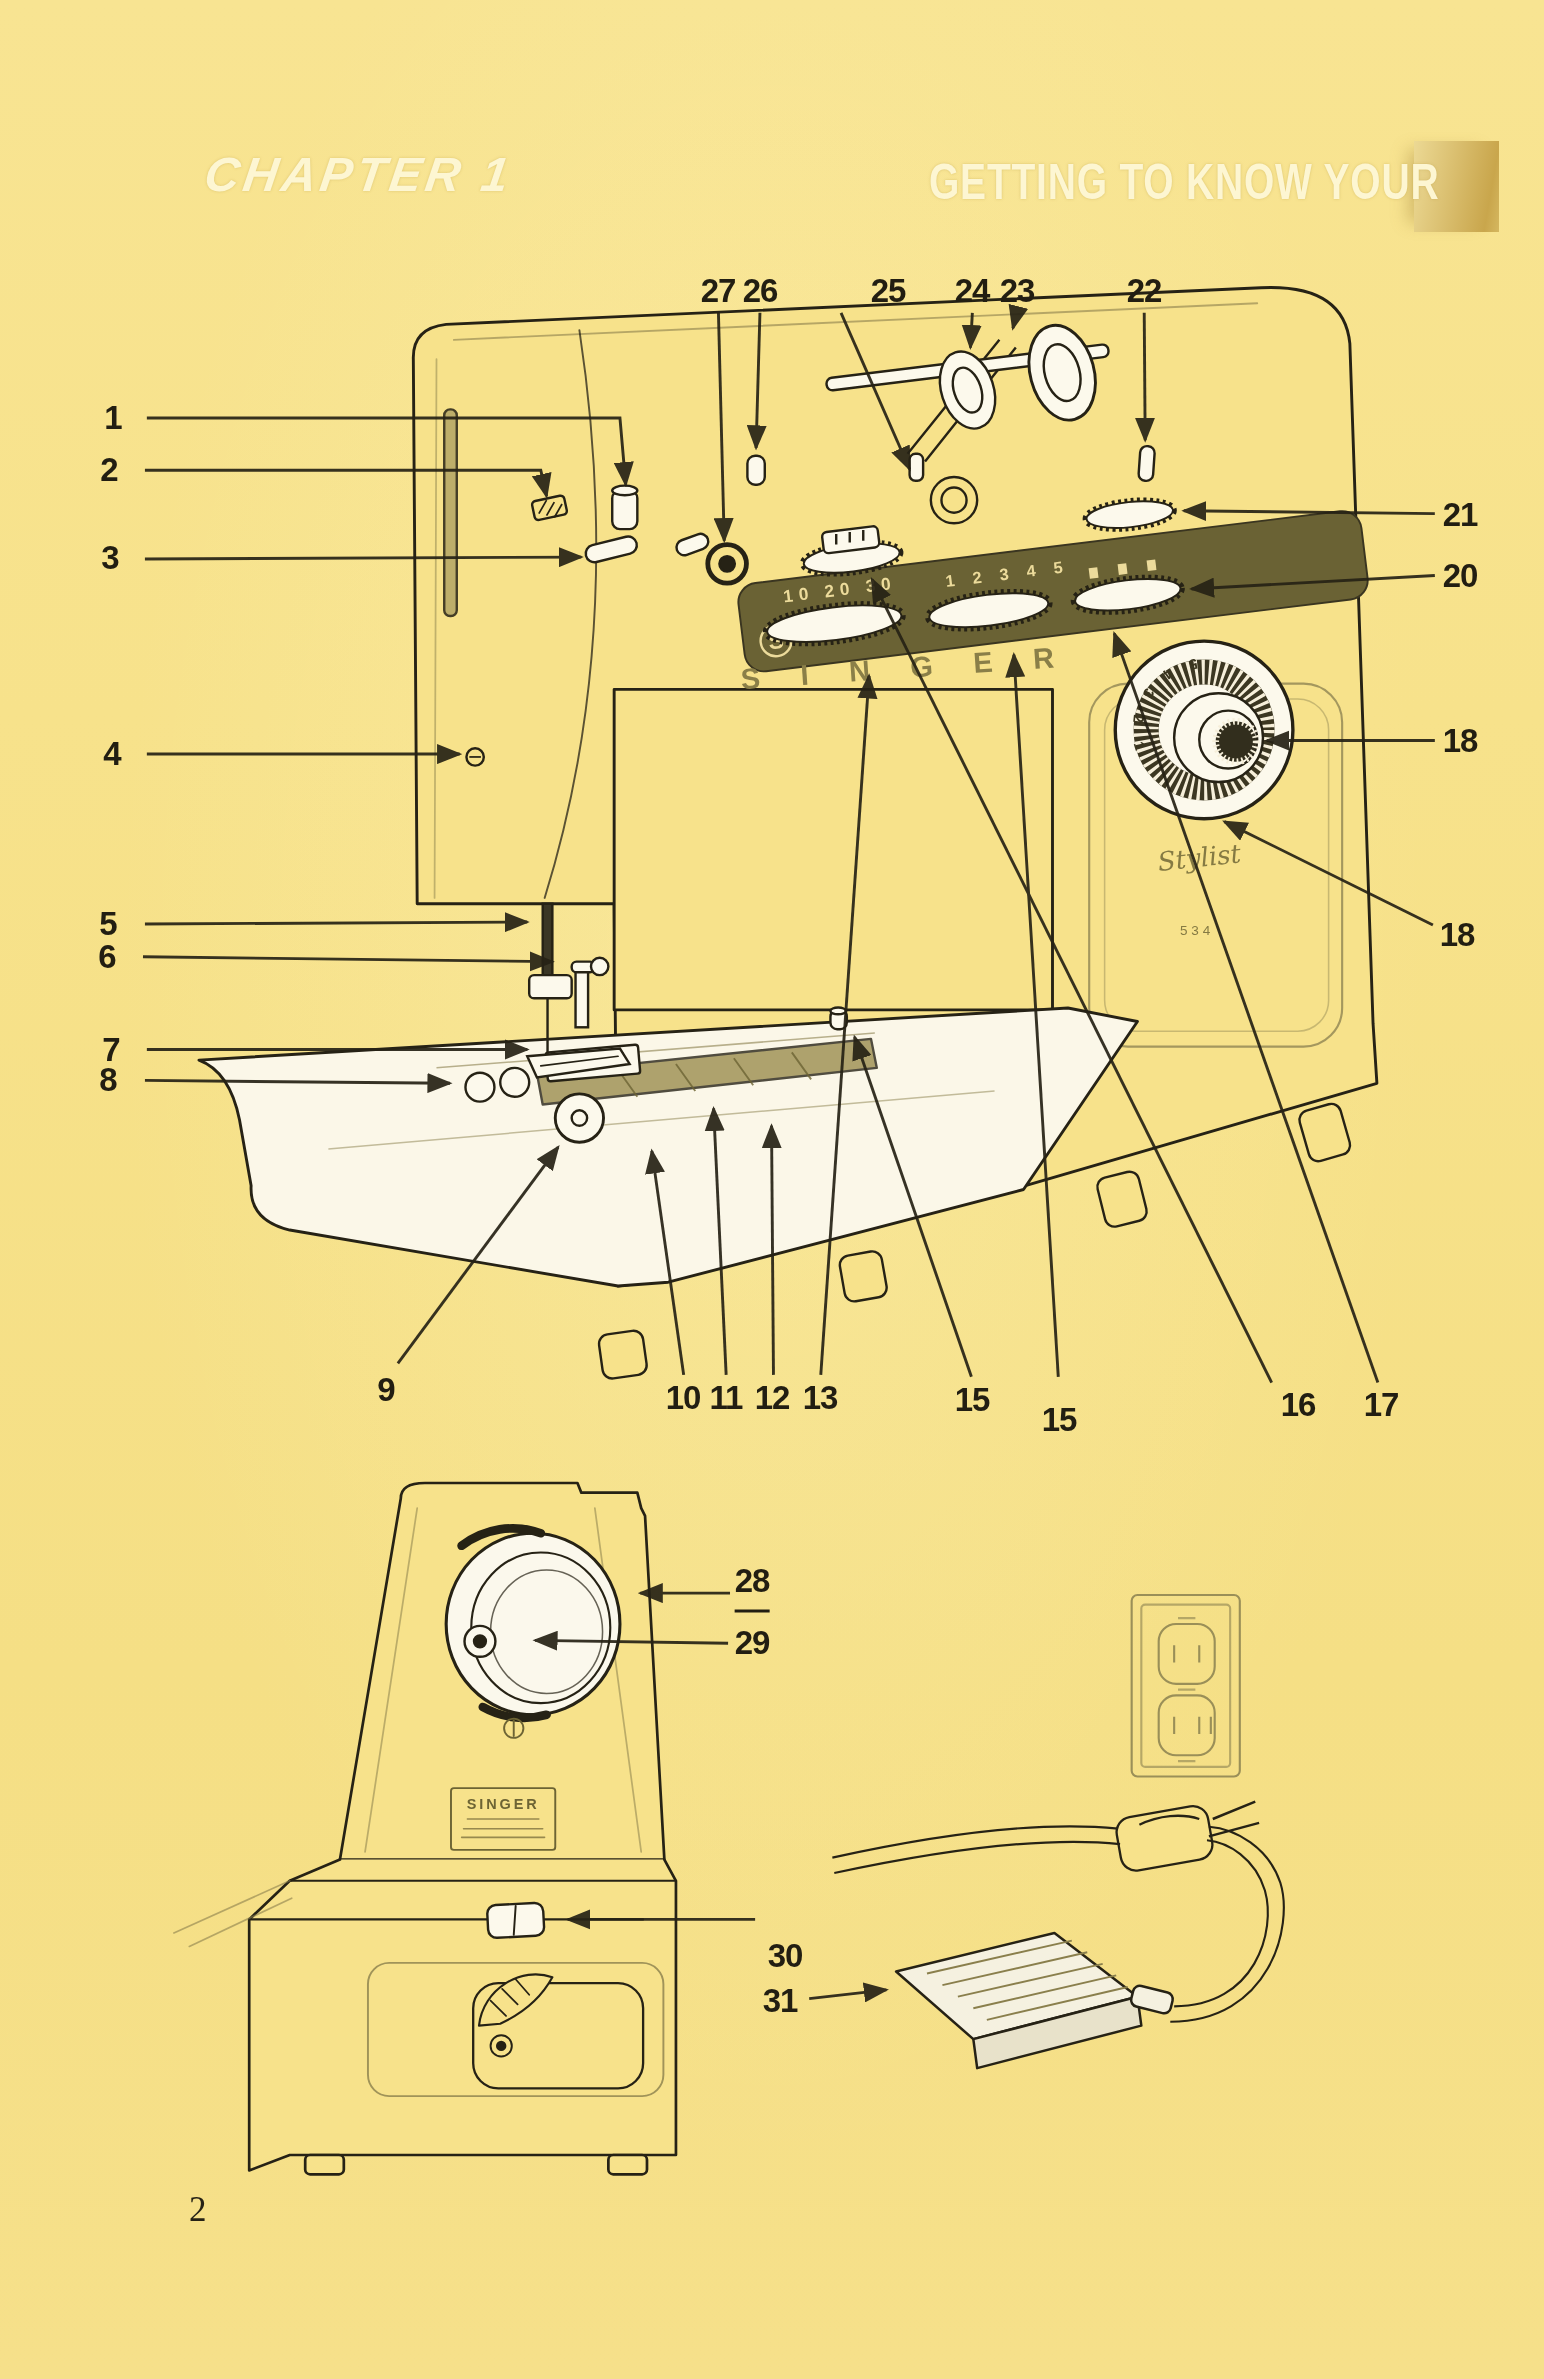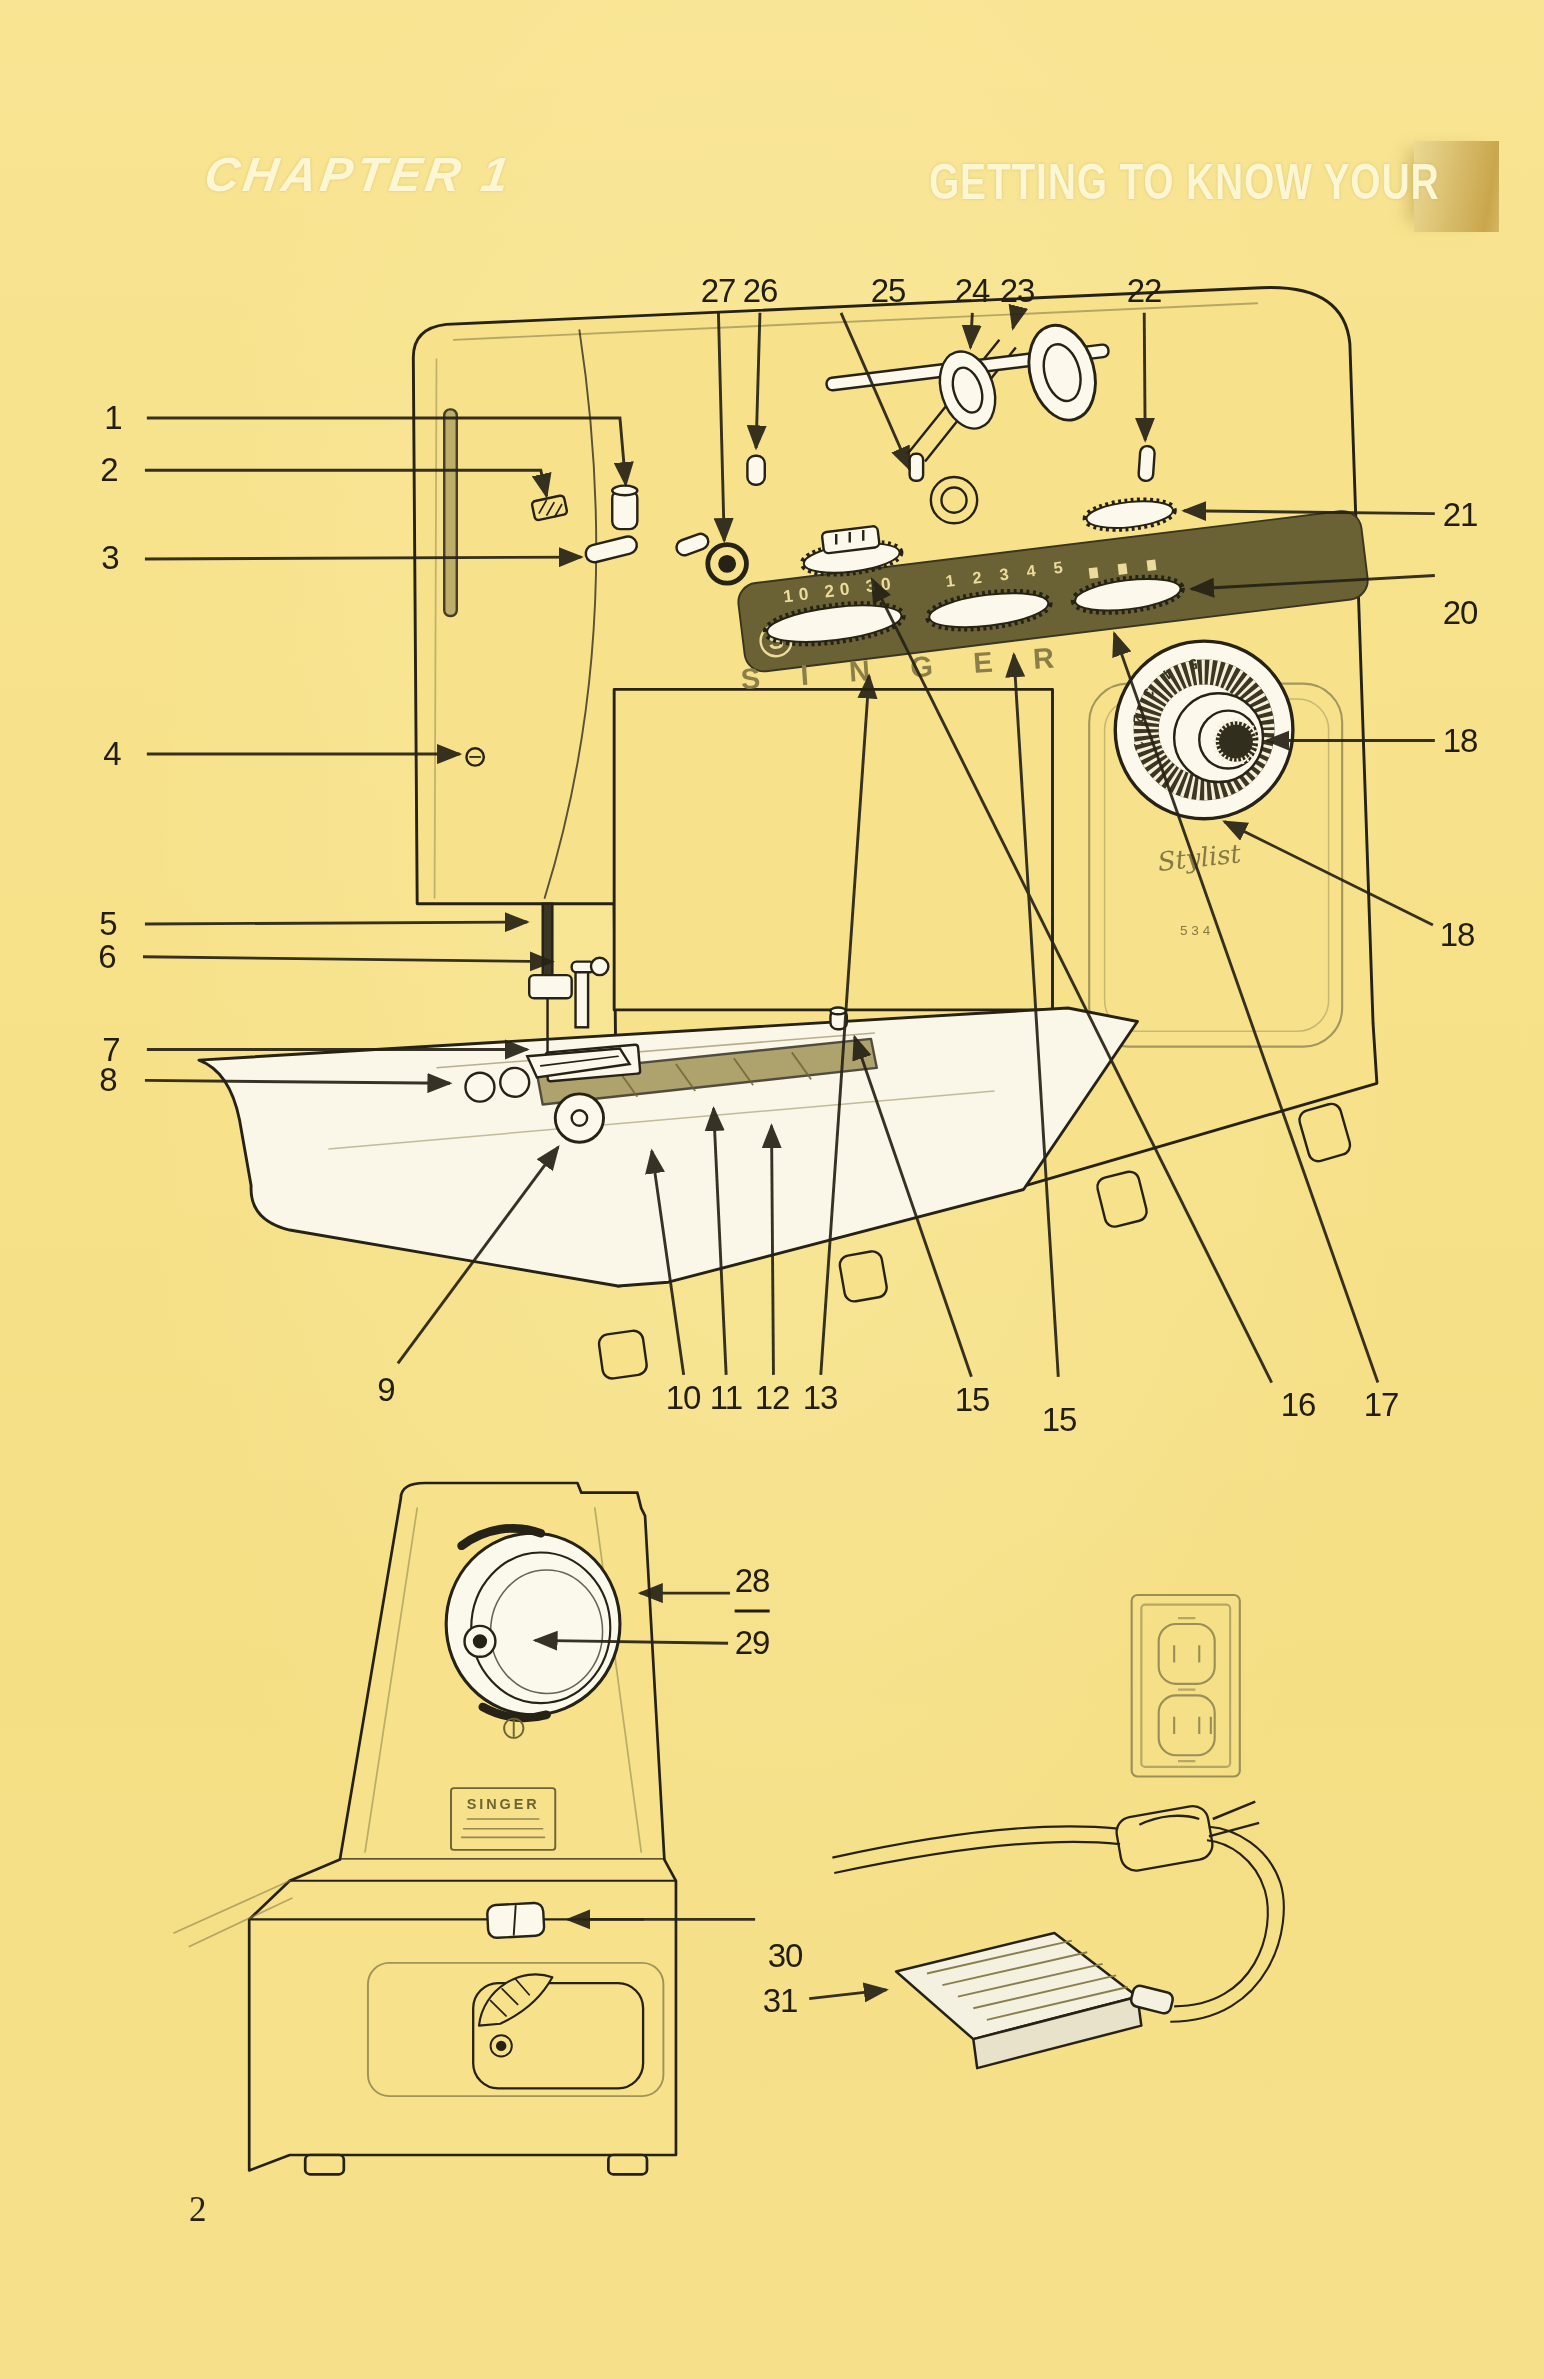--- a/index.html
+++ b/index.html
@@ -14,21 +14,21 @@
   #chapter{left:205px;top:147px;font-size:48px;font-style:italic;letter-spacing:3.9px;
        transform:skewX(-8deg);text-shadow:0 0 2.9px rgba(190,160,70,.45);}
   #main-title{left:929px;top:153px;font-size:50px;letter-spacing:1px;
        transform:scaleX(.78);transform-origin:left top;
        text-shadow:0 0 2.9px rgba(190,160,70,.5);}
   #title-block{position:absolute;left:1414px;top:141px;width:85px;height:91px;z-index:2;
        background:linear-gradient(100deg,#ecd environments 0%,#c9a64c 100%);
        background:linear-gradient(100deg,#ecd994 0%,#c9a64c 85%,#d5b75f 100%);
        box-shadow:-13.5px 0 15.4px -7.7px rgba(150,115,40,.35);}
   .callout{position:absolute;transform:translate(-50%,-50%);
-       font-weight:400;font-size:33px;color:#221e12;z-index:4;letter-spacing:-1px;}
+       font-weight:700;font-size:33px;color:#221e12;z-index:4;letter-spacing:-1px;}
   .callout.u{border-bottom:3.9px solid #221e12;padding-bottom:10px;}
   #page-num{position:absolute;left:189px;top:2190px;font-family:"Liberation Serif",serif;
        font-size:35px;color:#262215;z-index:3;}
 </style>
 </head>
 <body>
 
 <div id="paper"></div>
 
 <div id="title-block"></div>
@@ -283,21 +283,21 @@
     <div class="callout" style="left: 683px; top: 1398px;">10</div>
     <div class="callout" style="left: 726px; top: 1398px;">11</div>
     <div class="callout" style="left: 772px; top: 1398px;">12</div>
     <div class="callout" style="left: 820px; top: 1398px;">13</div>
     <div class="callout" style="left: 972px; top: 1400px;">15</div>
     <div class="callout" style="left: 1059px; top: 1400px; margin-top: 20px;">15</div>
     <div class="callout" style="left: 1274px; top: 1405px; margin-left: 24px;">16</div>
     <div class="callout" style="left: 1381px; top: 1405px;">17</div>
     <div class="callout" style="left: 1457px; top: 935px;">18</div>
     <div class="callout" style="left: 1460px; top: 741px;">18</div>
-    <div class="callout" style="left: 1460px; top: 576px; margin-top: 37px;">20</div>
+    <div class="callout" style="left: 1460px; top: 576px;">20</div>
     <div class="callout" style="left: 1460px; top: 515px;">21</div>
     <div class="callout" style="left: 1144px; top: 291px;">22</div>
     <div class="callout" style="left: 1017px; top: 291px;">23</div>
     <div class="callout" style="left: 972px; top: 291px;">24</div>
     <div class="callout" style="left: 888px; top: 291px; text-align: right;">25</div>
     <div class="callout" style="left: 760px; top: 291px;">26</div>
     <div class="callout" style="left: 718px; top: 291px;">27</div>
     <div class="callout u" style="left: 752px; top: 1587px;">28</div>
     <div class="callout" style="left: 752px; top: 1643px;">29</div>
     <div class="callout" style="left: 785px; top: 1920px; margin-top: 36px;">30</div>

